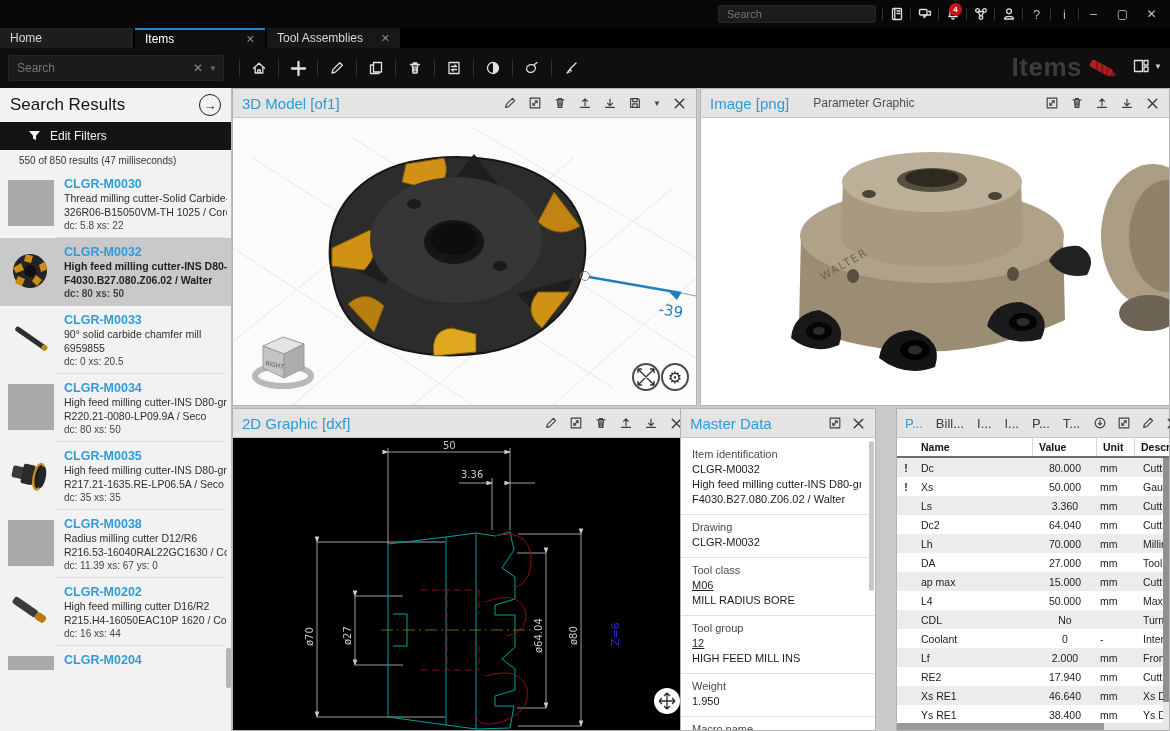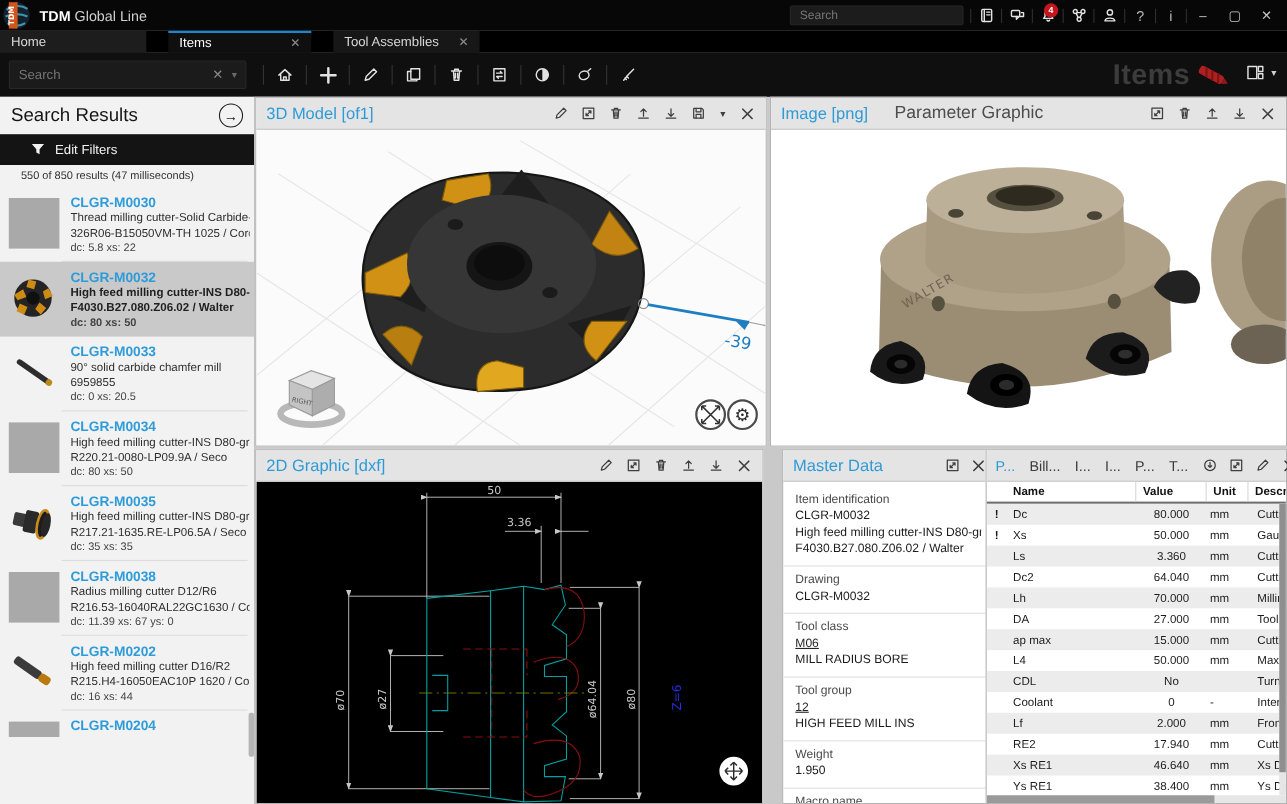--- a/index.html
+++ b/index.html
@@ -18,21 +18,21 @@
   .tb-icons{display:flex;align-items:center;height:28px;margin-left:6px;padding-right:4px}
   .tb-ic{width:27px;height:28px;display:flex;align-items:center;justify-content:center;position:relative;cursor:default}
   .tb-sep{width:1px;height:13px;background:#2f2f2f}
   .glyph{color:#b9b9b9;font-size:13px;line-height:1}
   .badge{position:absolute;top:3px;left:10px;width:13px;height:13px;border-radius:50%;background:#c3161c;
     color:#fff;font-size:8px;display:flex;align-items:center;justify-content:center;font-weight:bold}
   .winbtn{width:29px;height:28px;display:flex;align-items:center;justify-content:center;color:#c5c5c5;font-size:12px}
 
   
   .tabbar{position:absolute;left:0;top:28px;width:1170px;height:20px;background:#000;display:flex}
-  .tab{height:20px;display:flex;align-items:center;font-size:12px;color:#d8d8d8;padding:0 10px;margin-right:20px;position:relative}
+  .tab{height:20px;display:flex;align-items:center;font-size:12px;color:#d8d8d8;padding:0 10px;margin-right:2px;position:relative}
   .tab-home{width:133px;background:#1d1d1d}
   .tab-items{width:130px;background:#0f0f0f;border-top:2px solid #1b86d2;color:#fff}
   .tab-ta{width:133px;background:#171717}
   .tab .x{margin-left:auto;color:#8c8c8c;font-size:11px}
 
   
   .toolbar{position:absolute;left:0;top:48px;width:1170px;height:40px;background:#0f0f0f;display:flex;align-items:center}
   .search-box{position:relative;margin-left:8px;width:216px;height:26px;background:#1b1b1b;border:1px solid #272727;
     border-radius:2px;display:flex;align-items:center}
   .search-box input{flex:1;background:transparent;border:0;outline:none;color:#9a9a9a;font-size:12px;padding:0 8px}
@@ -60,21 +60,21 @@
   .sr-text{padding-left:10px;min-width:0}
   .sr-id{font-size:12.5px;font-weight:bold;color:#2f9cda;line-height:16px}
   .sr-l1,.sr-l2{font-size:10.5px;color:#2e2e2e;line-height:13.5px;white-space:nowrap;overflow:hidden}
   .sr-l3{font-size:10px;color:#444;line-height:14px}
   .sb-scroll{position:absolute;right:0;top:560px;width:5px;height:40px;background:#b5b5b5;border-radius:2px}
 
   
   .panel{position:absolute;background:#fff;border:1px solid #b3b3b3}
   .panel-h{height:29px;background:#e4e4e4;border-bottom:1px solid #c6c6c6;display:flex;align-items:center;padding:0 9px;gap:24px}
   .panel-title{font-size:15px;color:#2d9bd7;white-space:nowrap}
-  .panel-sub{font-size:16px;color:#4d4d4d}
+  .panel-sub{font-size:12px;color:#4d4d4d}
   .ph-icons{margin-left:auto;display:flex;align-items:center;gap:11px}
   .ic{width:14px;height:14px;stroke:#3e3e3e;fill:none;stroke-width:1.3;stroke-linecap:round;stroke-linejoin:round}
   .icw{width:16px;height:16px;stroke:#e2e2e2;fill:none;stroke-width:1.3;stroke-linecap:round;stroke-linejoin:round}
   .chev-s{color:#3e3e3e;font-size:8px}
   .panel-body{position:relative;width:100%;height:calc(100% - 29px);overflow:hidden}
 
   
   .ptabs{display:flex;align-items:center;gap:13px;padding:0 8px;height:29px;background:#e4e4e4;border-bottom:1px solid #c6c6c6}
   .ptab{font-size:13px;color:#3c3c3c}
   .ptab.active{color:#2d9bd7}
@@ -193,29 +193,20 @@
       </symbol>
     <symbol id="i-move" viewBox="0 0 16 16">
         <path d="M4 4l8 8M12 4l-8 8M4 4h2.4M4 4v2.4M12 12h-2.4M12 12v-2.4M12 4h-2.4M12 4v2.4M4 12h2.4M4 12v-2.4"></path>
       </symbol>
   </defs>
 </svg>
 
 <div class="app">
 
   <header class="titlebar">
-    <div class="brand">
-      <svg width="26" height="26" viewBox="0 0 26 26">
-        <circle cx="13" cy="13" r="12" fill="#11222e"></circle>
-        <path d="M4 8c5-4 13-5 19-1M3 14c6-3 14-3 20 0M5 20c5 3 11 3 16 0" stroke="#3f93ad" stroke-width="2" fill="none"></path>
-        <rect x="6" y="1" width="8" height="24" fill="#d2561c"></rect>
-        <text x="10.5" y="22" transform="rotate(-90 10.5 22)" font-size="7" font-weight="bold" fill="#fff">TDM</text>
-      </svg>
-      <div class="brand-name"><b>TDM</b> <span>Global Line</span></div>
-    </div>
     <input class="tb-search" placeholder="Search" style="">
     <div class="tb-icons">
       <div class="tb-sep"></div>
       <div class="tb-ic">
           <svg class="icw">
             <use href="#i-notes"></use>
           </svg>
         </div>
       <div class="tb-sep"></div>
       <div class="tb-ic">
@@ -690,21 +681,21 @@
         <g>
           <circle cx="434" cy="263" r="13" fill="#fff"></circle>
           <g transform="translate(426,255)">
               <path d="M8 0v16M0 8h16M8 0l-3 3M8 0l3 3M8 16l-3-3M8 16l3-3M0 8l3-3M0 8l3 3M16 8l-3-3M16 8l-3 3" stroke="#2a2a2a" stroke-width="1.3" fill="none"></path>
             </g>
         </g>
       </svg>
     </div>
   </section>
 
-  <section class="panel" style="left:711px;top:408px;width:196px;height:323px">
+  <section class="panel" style="left:680px;top:408px;width:196px;height:323px">
     <div class="panel-h" style="gap:6px">
       <span class="panel-title">Master Data</span>
       <div class="ph-icons" style="gap:9px">
         <svg class="ic">
             <use href="#i-expand"></use>
           </svg>
         <svg class="ic" style="width:15px;height:15px;stroke-width:1.6">
             <use href="#i-close"></use>
           </svg>
       </div>

